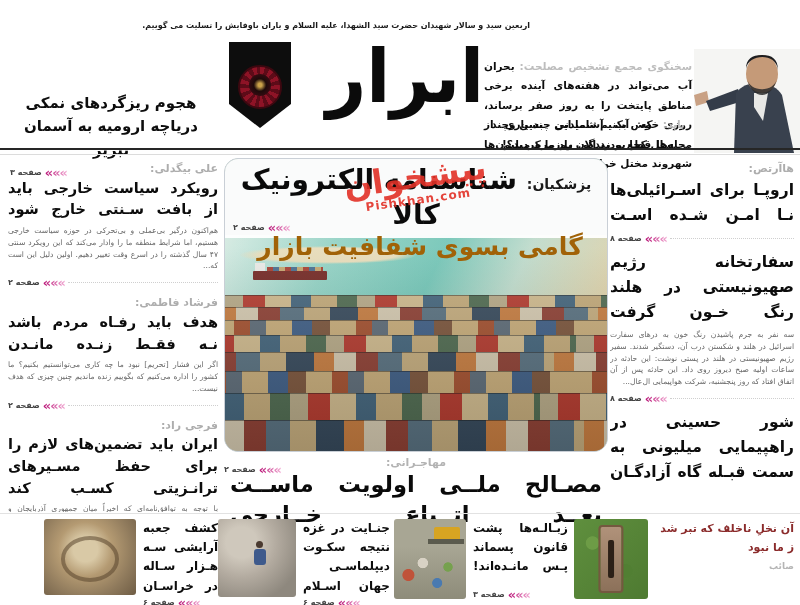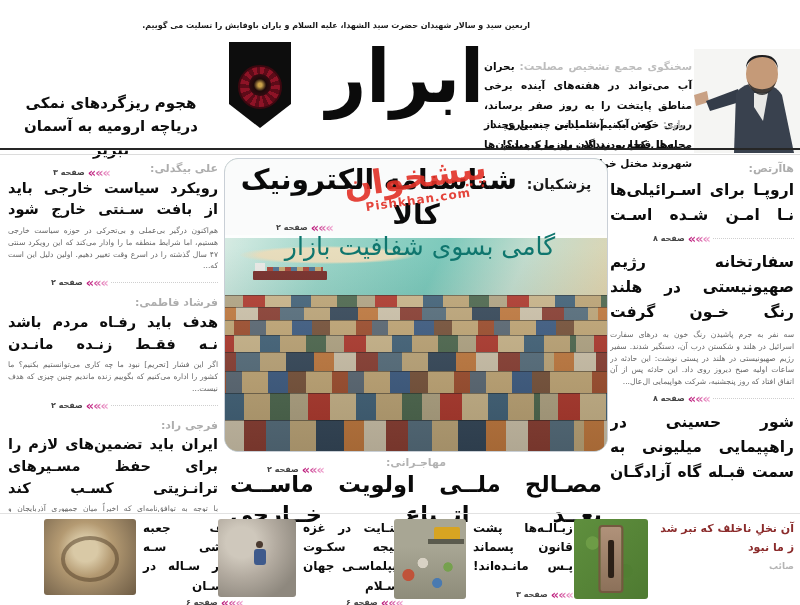--- a/index.html
+++ b/index.html
@@ -46,35 +46,35 @@
   .col-right{position:absolute;right:6px;top:160px;width:184px;height:352px;overflow:hidden;}
   .kicker{color:#adadad;font-weight:bold;font-size:11px;line-height:1.6;}
   .lc-title{font-size:14.5px;font-weight:bold;line-height:1.5;color:#0c0c0c;
             text-align:justify;text-align-last:justify;}
   .rc-title{font-size:15.5px;font-weight:bold;line-height:1.62;color:#0c0c0c;
             text-align:justify;text-align-last:justify;}
   .body-text{font-size:7.6px;color:#666;line-height:1.55;text-align:justify;margin-top:4px;}
 
   
   .marker{display:flex;direction:ltr;align-items:center;gap:3px;margin-top:4px;}
-  .marker .pg{font-size:8px;font-weight:bold;color:#444;white-space:nowrap;direction:rtl;margin-left:43px;}
+  .marker .pg{font-size:8px;font-weight:bold;color:#444;white-space:nowrap;direction:rtl;}
   .chev{font-size:13px;line-height:1;font-weight:bold;color:#d81b8c;
         background:linear-gradient(90deg,#b60d72,#f2a9d3);
         -webkit-background-clip:text;background-clip:text;-webkit-text-fill-color:transparent;
         letter-spacing:-1px;}
   .marker .dots{flex:1;border-top:1px dotted #cfcfcf;height:0;}
 
   
   .photo{position:absolute;left:224px;top:158px;width:384px;height:294px;border:1px solid #c9cfd6;
          border-radius:14px;overflow:hidden;box-sizing:border-box;background:#9db8a8;}
   .band{position:absolute;left:0;top:0;right:0;height:76px;background:rgba(255,255,255,.94);
         z-index:2;text-align:center;padding-top:3px;}
   .band .l1{font-size:28px;font-weight:bold;color:#0a0a0a;line-height:1.25;}
   .band .l1 .k{font-size:14px;font-weight:bold;color:#1a1a1a;}
-  .band .l2{font-size:25px;font-weight:normal;color:#0f766e;line-height:1.2;padding-left:8px;}
+  .band .l2{font-size:25px;font-weight:bold;color:#a16207;line-height:1.2;padding-left:8px;}
   .band-marker{position:absolute;left:8px;bottom:4px;z-index:3;margin:0;}
   .watermark{position:absolute;left:50%;top:1px;transform:translateX(-50%) rotate(-8deg);
         z-index:6;text-align:center;color:#e23127;opacity:.9;}
   .watermark .fa{font-size:33px;font-weight:bold;line-height:1;}
   .watermark .en{font-size:12px;font-weight:bold;letter-spacing:1px;direction:ltr;}
   .sea{position:absolute;left:0;top:76px;right:0;height:60px;
        background:linear-gradient(115deg,#d3e9e0 0%,#8fd0c2 28%,#6fc3b4 55%,#bcd9c9 76%,#dccfa6 100%);}
   .sandbar{position:absolute;left:4%;top:18%;width:46%;height:30%;border-radius:50%;
        background:radial-gradient(ellipse,#e6dab6 0 55%,rgba(230,218,182,0) 72%);}
   .ship{position:absolute;left:28px;top:36px;width:74px;height:9px;background:#70241f;border-radius:1px;}

